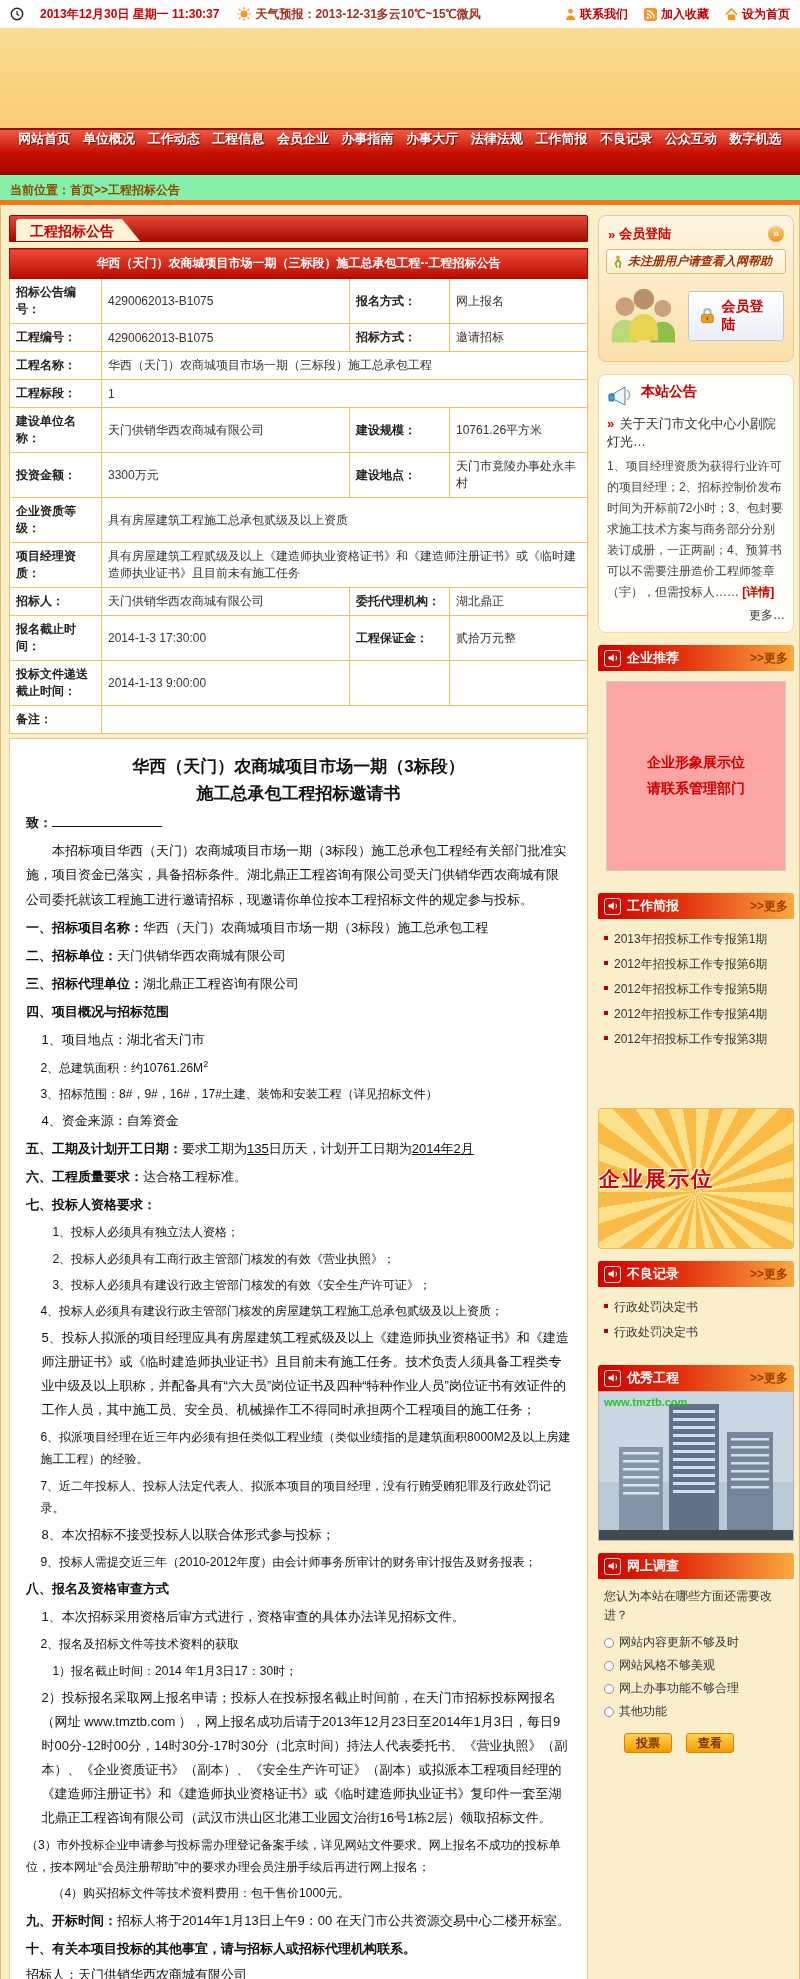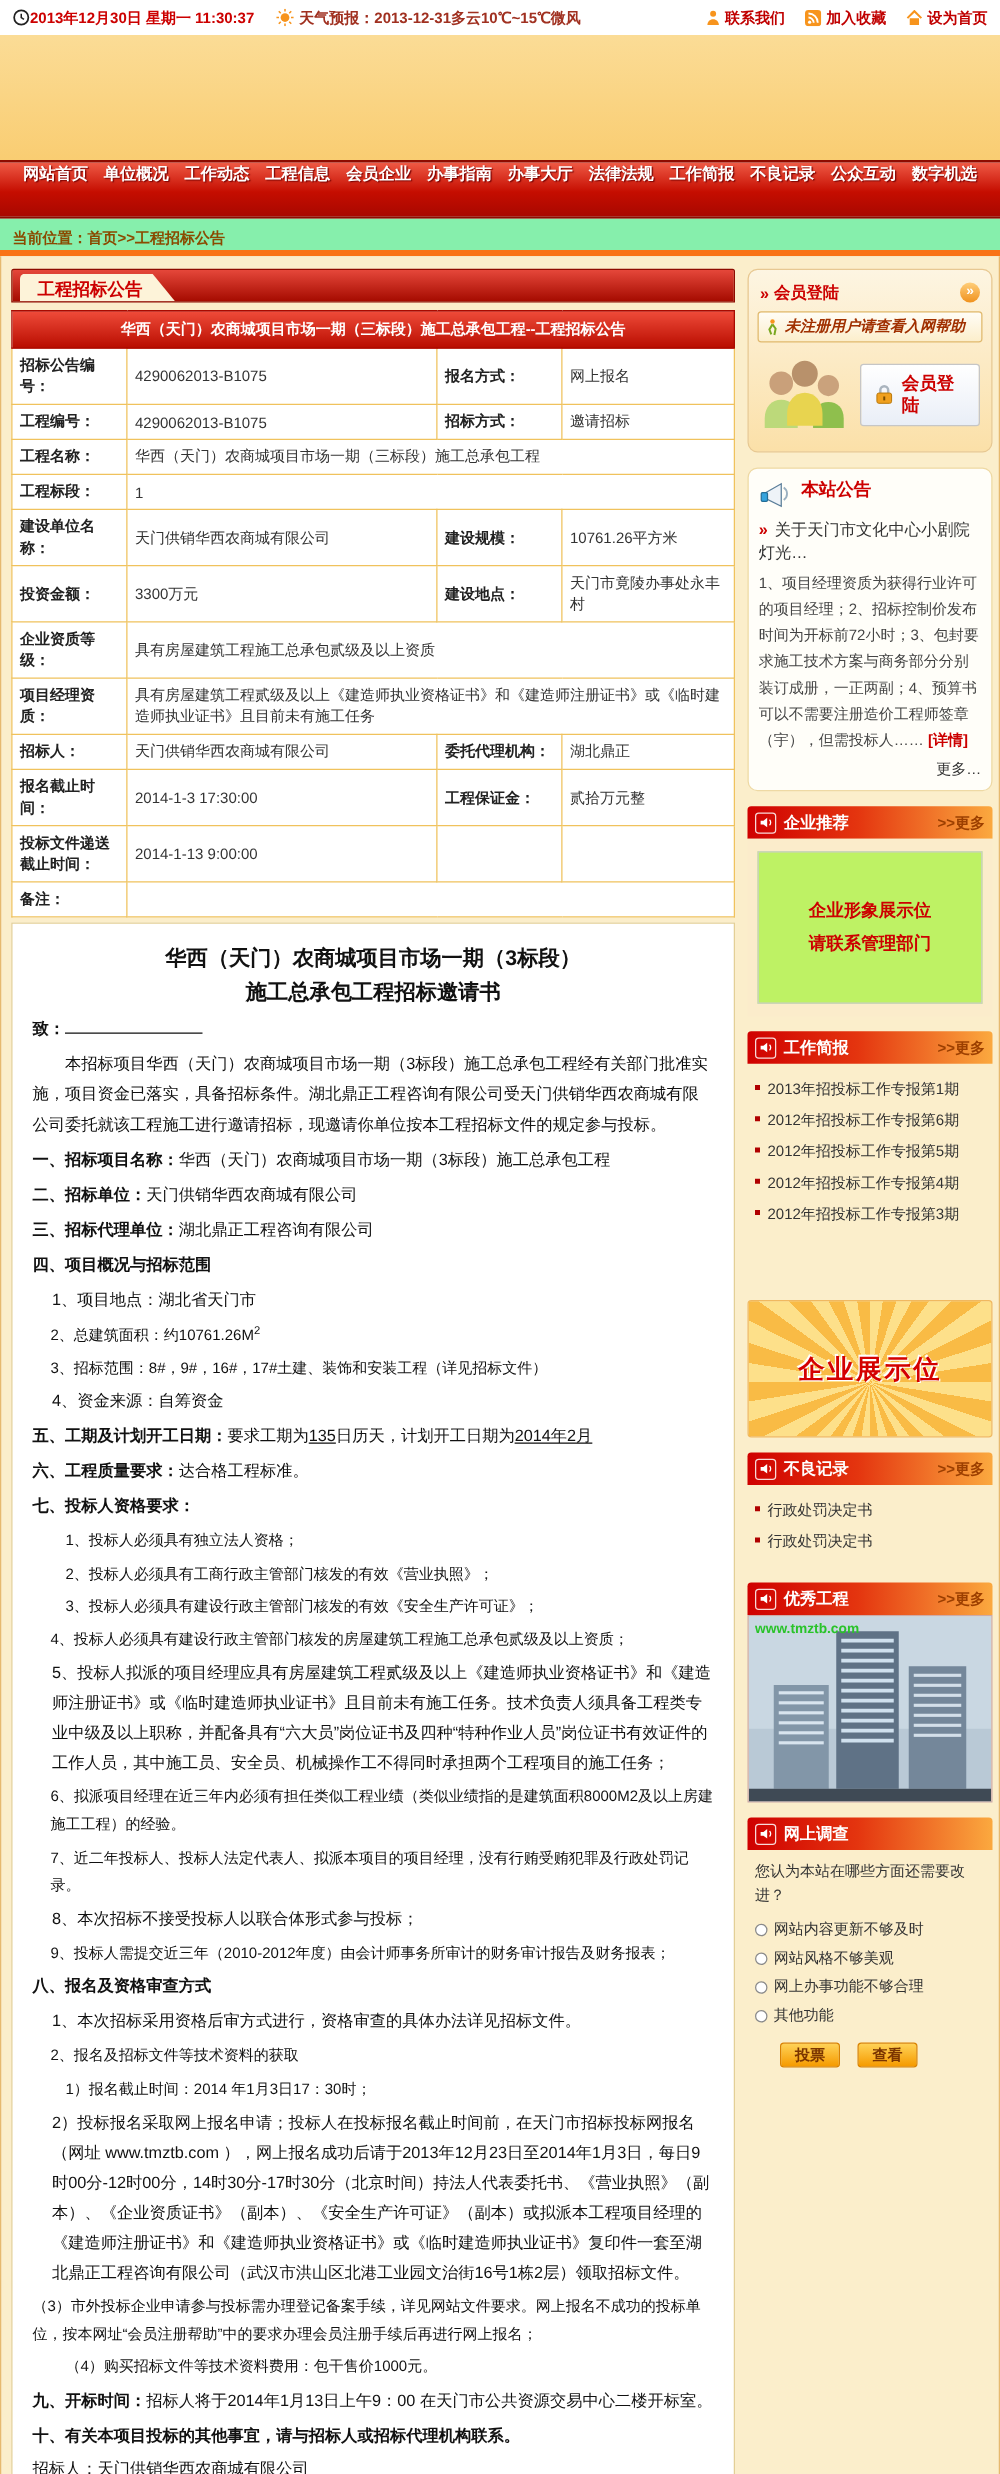--- a/index.html
+++ b/index.html
@@ -1,21 +1,21 @@
 <!DOCTYPE html>
 <html><head>
 <meta charset="utf-8">
 <style>
   * { margin:0; padding:0; box-sizing:border-box; }
   body { width:800px; font-family:"Liberation Sans", sans-serif; background:#fff; color:#333; }
   .page { width:800px; }
 
   
   .topbar { height:28px; background:#fff; display:flex; align-items:center; padding:0 10px; font-size:12px; }
-  .topbar .date { color:#cc0000; font-weight:bold; margin-right:18px; display:flex; align-items:center; gap:0;}
+  .topbar .date { color:#cc0000; font-weight:bold; margin-right:18px; display:flex; align-items:center; gap:16px;}
   .topbar .weather { color:#a03020; font-weight:bold; display:flex; align-items:center; gap:4px;}
   .topbar .spacer { flex:1; }
   .toplink { color:#c00000; font-weight:bold; text-decoration:none; margin-left:16px; display:flex; align-items:center; gap:4px; cursor:pointer;}
 
   
   .banner { height:100px; background:linear-gradient(#fbdc96, #f9cd72); }
 
   
   .nav { height:47px; background:linear-gradient(#ef5a45,#c50d00 55%,#a80800); border-top:2px solid #8e0b00; border-bottom:2px solid #8e0b00; display:flex; align-items:flex-start; justify-content:space-around; padding:0 12px;}
   .nav a { color:#fff; font-weight:bold; font-size:13px; text-decoration:none; text-shadow:1px 1px 1px #700; cursor:pointer;}
@@ -69,28 +69,28 @@
   .notice-body { font-size:12px; color:#444; line-height:1.75; margin-top:3px; }
   .detail-link { color:#cc0000; font-weight:bold; cursor:pointer;}
   .more-right { text-align:right; font-size:12px; color:#333; margin-top:4px; cursor:pointer;}
 
   .side-head { height:26px; display:flex; align-items:center; gap:6px; padding:0 6px; background:linear-gradient(90deg,#cf0000 0%,#e4350f 45%,#fba93f 100%); border-radius:3px 3px 0 0; }
   .side-head .label { color:#fff; font-weight:bold; font-size:13px; }
   .side-head .more { margin-left:auto; font-size:12px; color:#9c3f00; font-weight:bold; text-decoration:none; cursor:pointer;}
   .speaker-box { width:17px; height:17px; border:1px solid rgba(255,255,255,.85); border-radius:3px; display:flex; align-items:center; justify-content:center;}
 
   .promo-body { background:#fbeccb; padding:10px 8px; }
-  .promo-box { background:#bef264; border:1px solid #ccc; height:122px; display:flex; flex-direction:column; align-items:center; justify-content:center; gap:8px;}
+  .promo-box { background:#fca5a5; border:1px solid #ccc; height:190px; display:flex; flex-direction:column; align-items:center; justify-content:center; gap:8px;}
   .promo-box div { color:#cc0000; font-weight:bold; font-size:14px; }
 
   .side-list { padding:8px 4px; }
   .side-list .item { font-size:12px; color:#333; padding:4px 0 4px 12px; position:relative; cursor:pointer;}
   .side-list .item::before { content:""; position:absolute; left:2px; top:9px; width:4px; height:4px; background:#b00000; }
 
-  .ad-banner { height:110px; border:1px solid #f0b860; border-radius:3px; display:flex; align-items:center; justify-content:center; background:repeating-conic-gradient(from 0deg at 50% 60%, #fde08a 0deg 9deg, #f9bb45 9deg 18deg);margin-top:48px; }
+  .ad-banner { height:141px; border:1px solid #f0b860; border-radius:3px; display:flex; align-items:center; background:repeating-conic-gradient(from 0deg at 50% 60%, #fde08a 0deg 9deg, #f9bb45 9deg 18deg);margin-top:48px; }
   .ad-banner span { color:#d40000; font-weight:bold; font-size:21px; letter-spacing:2px; text-shadow:1px 1px 0 #fff, -1px -1px 0 #fff;}
 
   .photo { position:relative; height:150px; border:1px solid #caa; overflow:hidden; }
   .photo .watermark { position:absolute; left:5px; top:4px; color:#29c329; font-size:11px; font-weight:bold; z-index:2;}
 
   .survey-body { padding:8px 6px; font-size:12px; color:#333; }
   .survey-q { line-height:1.6; margin-bottom:6px; }
   .opt { display:flex; align-items:center; gap:5px; padding:3px 0; cursor:pointer;}
   .radio { width:10px; height:10px; border-radius:50%; border:1px solid #8a8a8a; background:#fff; }
   .survey-btns { display:flex; gap:14px; margin-top:10px; padding-left:20px;}

